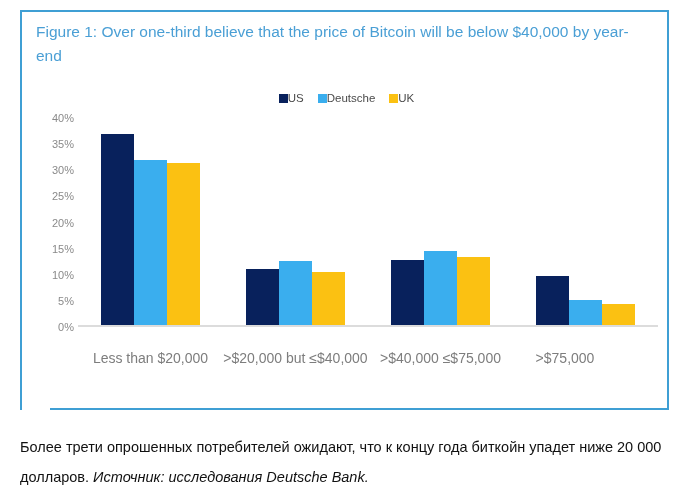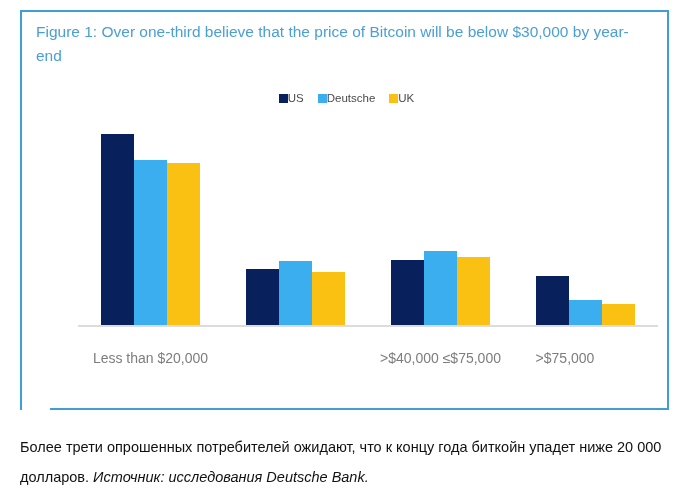--- a/index.html
+++ b/index.html
@@ -184,38 +184,49 @@
   }
 </style>
 </head>
 <body>
 
 <div class="page">
 
   <div class="figure-box">
     <div class="bottom-mask"></div>
 
-    <div class="fig-title">Figure 1: Over one-third believe that the price of Bitcoin will be below $30,000 by year-end</div>
+    <div class="fig-title">Figure 1: Over one-third believe that the price of Bitcoin will be below $40,000 by year-end</div>
 
     <div class="legend">
       <div class="legend-item">
         <span class="legend-swatch" style="background:#08215c"></span>
         <span class="legend-label">US</span>
       </div>
       <div class="legend-item">
         <span class="legend-swatch" style="background:#3aaeee"></span>
         <span class="legend-label">Deutsche</span>
       </div>
       <div class="legend-item">
         <span class="legend-swatch" style="background:#fbc112"></span>
         <span class="legend-label">UK</span>
       </div>
     </div>
 
     <div class="plot">
+      <div class="y-axis" id="y-axis">
+          <div class="y-tick" style="top: 0px;">40%</div>
+          <div class="y-tick" style="top: 26.125px;">35%</div>
+          <div class="y-tick" style="top: 52.25px;">30%</div>
+          <div class="y-tick" style="top: 78.375px;">25%</div>
+          <div class="y-tick" style="top: 104.5px;">20%</div>
+          <div class="y-tick" style="top: 130.625px;">15%</div>
+          <div class="y-tick" style="top: 156.75px;">10%</div>
+          <div class="y-tick" style="top: 182.875px;">5%</div>
+          <div class="y-tick" style="top: 209px;">0%</div>
+        </div>
       <div class="axis-line"></div>
       <div class="bars-area" id="bars-area">
           <div class="group" style="left: 0px; width: 145px;">
             <div class="bar us" style="height: 190.713px;"></div>
             <div class="bar eurozone" style="height: 164.588px;"></div>
             <div class="bar uk" style="height: 161.975px;"></div>
           </div>
           <div class="group" style="left: 145px; width: 145px;">
             <div class="bar us" style="height: 56.43px;"></div>
             <div class="bar eurozone" style="height: 64.2675px;"></div>
@@ -227,20 +238,21 @@
             <div class="bar uk" style="height: 68.4475px;"></div>
           </div>
           <div class="group" style="left: 435px; width: 145px;">
             <div class="bar us" style="height: 49.115px;"></div>
             <div class="bar eurozone" style="height: 24.5575px;"></div>
             <div class="bar uk" style="height: 20.9px;"></div>
           </div>
         </div>
       <div class="x-labels" id="x-labels">
           <div class="x-label" style="left: 72.5px;">Less than $20,000</div>
+          <div class="x-label" style="left: 217.5px;">&gt;$20,000 but ≤$40,000</div>
           <div class="x-label" style="left: 362.5px;">&gt;$40,000 ≤$75,000</div>
           <div class="x-label" style="left: 487px;">&gt;$75,000</div>
         </div>
     </div>
 
   </div>
 
   <div class="caption">
     <span>Более трети опрошенных потребителей ожидают, что к концу года биткойн упадет ниже 20 000 долларов. </span><span class="src">Источник: исследования Deutsche Bank.</span>
   </div>

